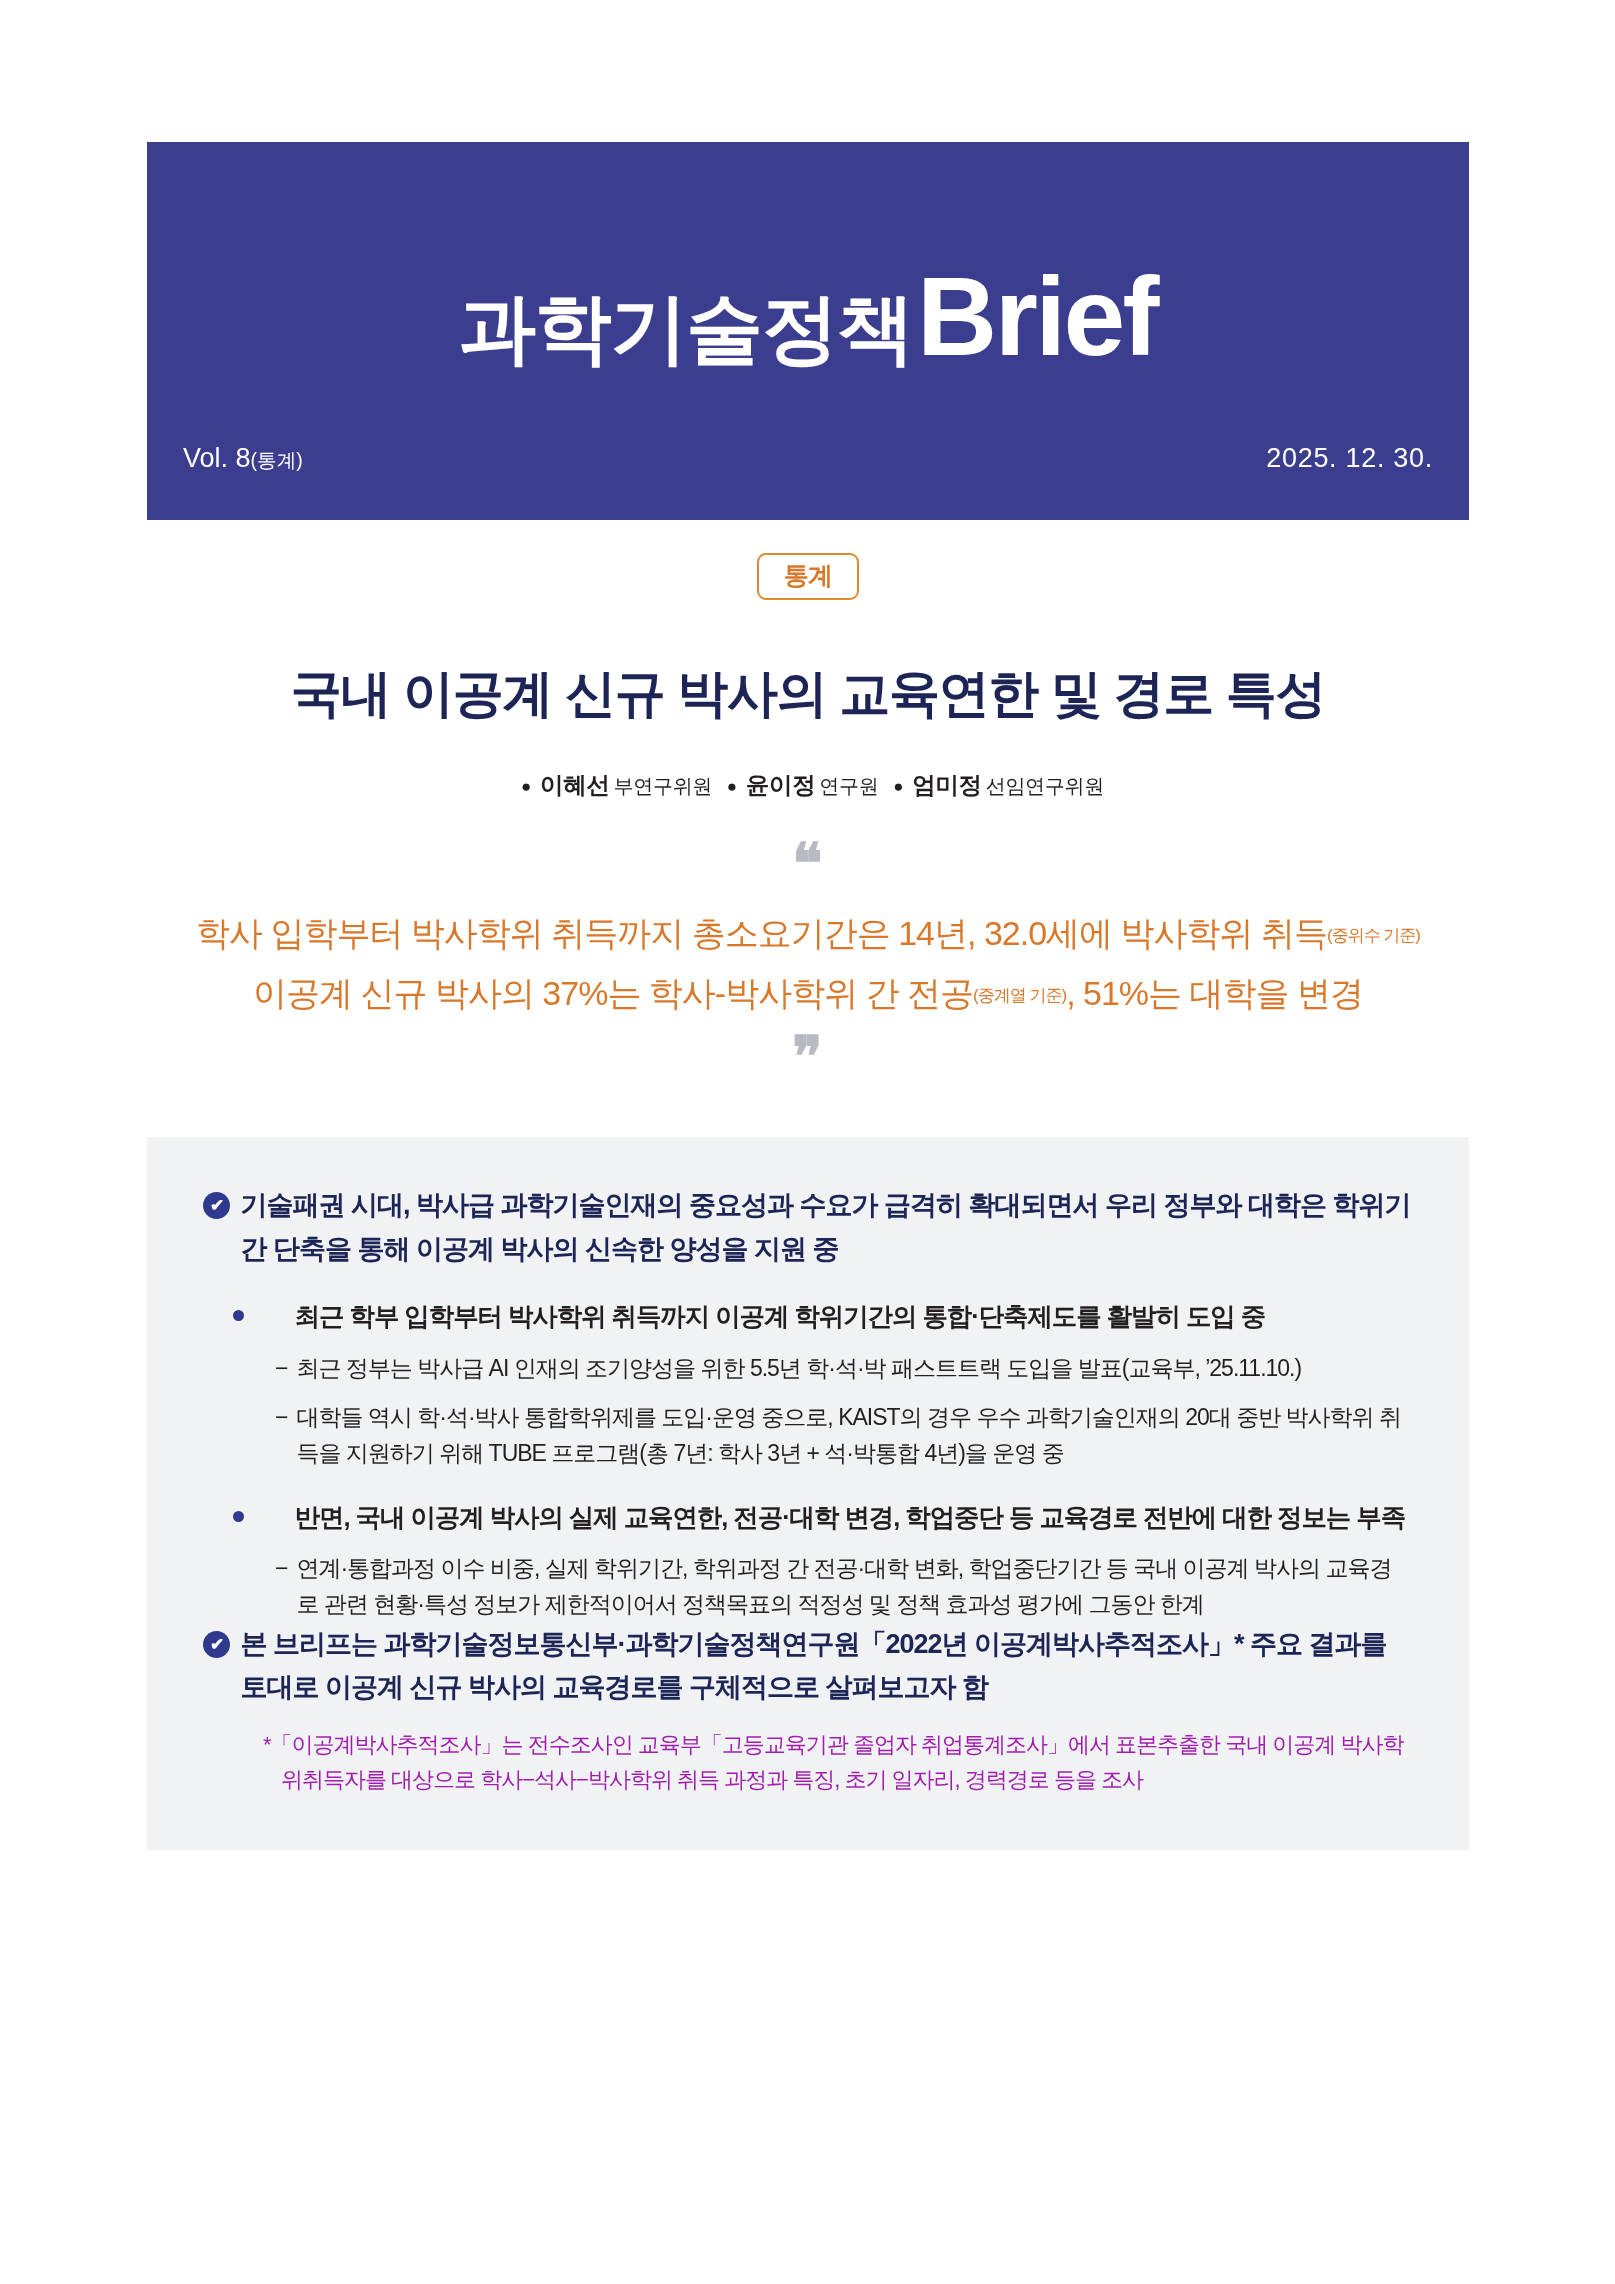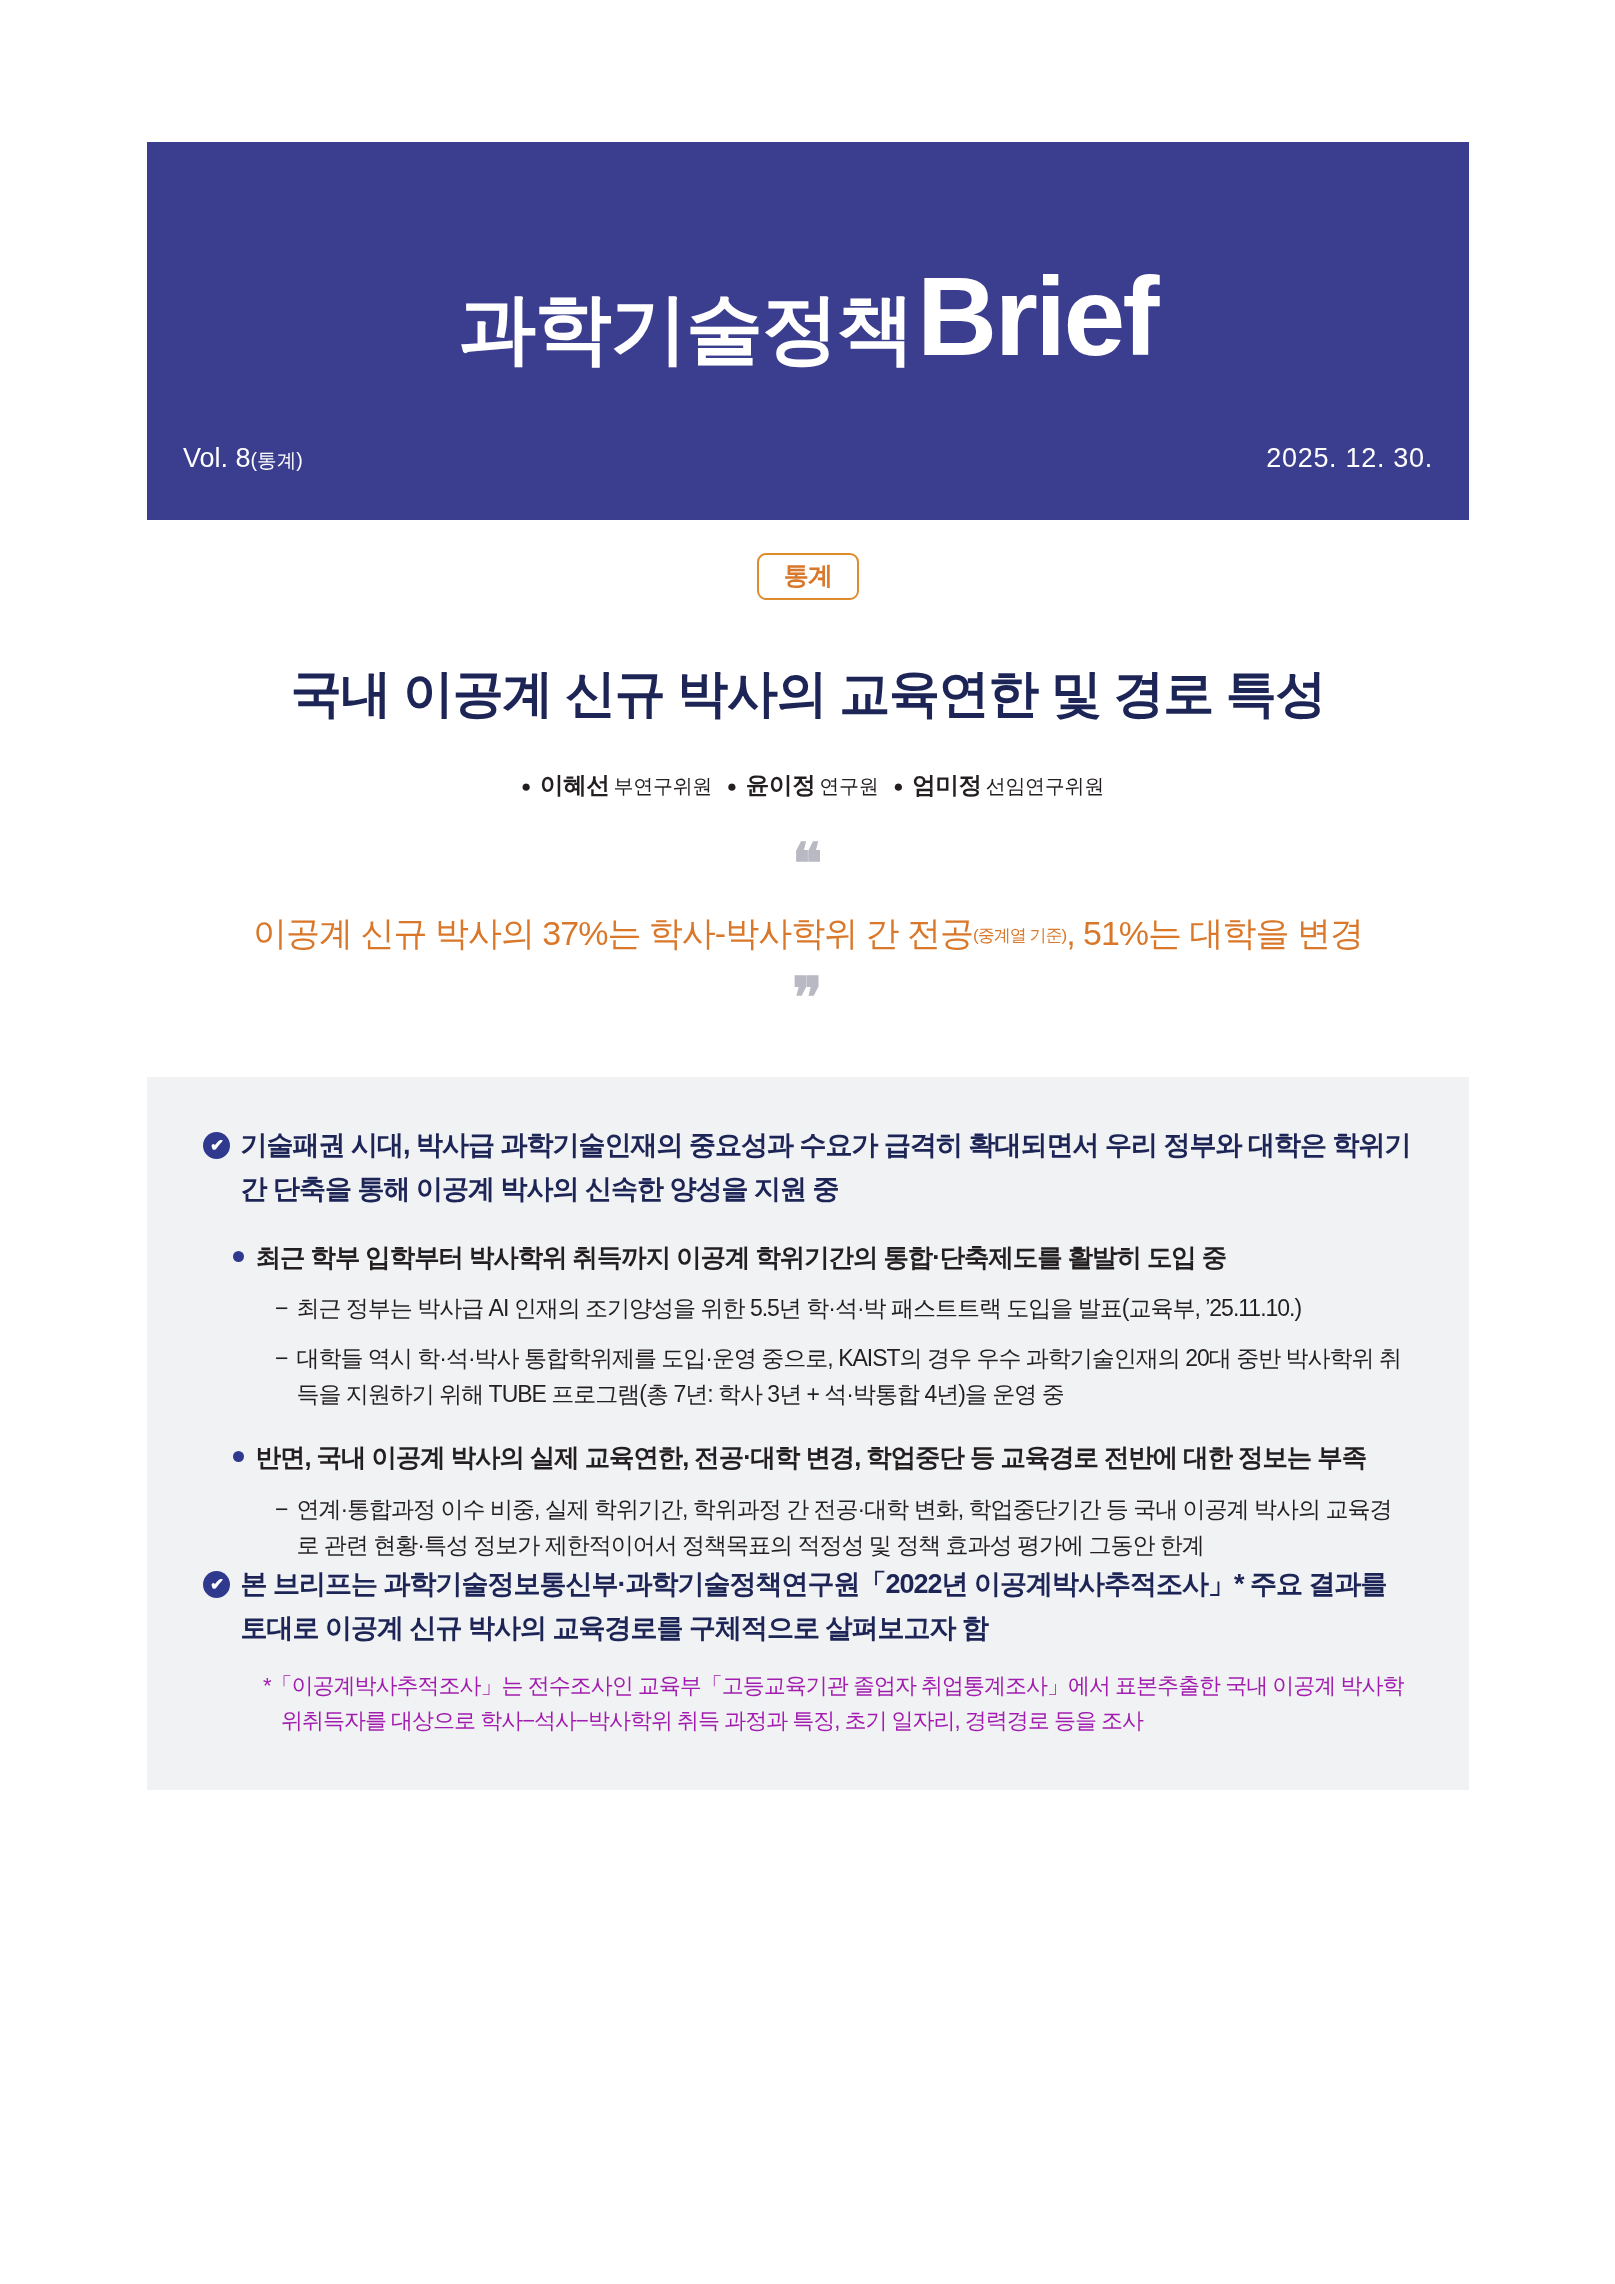--- a/index.html
+++ b/index.html
@@ -192,20 +192,21 @@
   .lv2 {
     display: flex;
     align-items: flex-start;
     margin-top: 26px;
     margin-left: 30px;
     font-size: 25.4px;
     font-weight: 700;
     color: #231f20;
     letter-spacing: -1px;
     line-height: 1.55;
+    gap: 39px;
   }
   .bullet {
     flex: 0 0 auto;
     width: 11px;
     height: 11px;
     border-radius: 50%;
     background: #2f3a8f;
     margin-right: 11.7px;
     margin-top: 13px;
   }
@@ -261,20 +262,23 @@
 
   <div class="authors">
     <span class="dot">●</span><span class="nm">이혜선</span><span class="role">부연구위원</span>
     <span class="dot">●</span><span class="nm">윤이정</span><span class="role">연구원</span>
     <span class="dot">●</span><span class="nm">엄미정</span><span class="role">선임연구위원</span>
   </div>
 
   <div class="quote-block">
     <div class="quote-mark open">❝</div>
     <div class="quote-line">
+      <span>학사 입학부터 박사학위 취득까지 총소요기간은 14년, 32.0세에 박사학위 취득</span><span class="tiny">(중위수 기준)</span>
+    </div>
+    <div class="quote-line">
       <span>이공계 신규 박사의 37%는 학사-박사학위 간 전공</span><span class="tiny">(중계열 기준)</span><span>, 51%는 대학을 변경</span>
     </div>
     <div class="quote-mark close">❞</div>
   </div>
 
   <div class="summary">
 
     <div class="lv1">
       <span class="check">✔</span>
       <span class="txt">기술패권 시대, 박사급 과학기술인재의 중요성과 수요가 급격히 확대되면서 우리 정부와 대학은 학위기간 단축을 통해 이공계 박사의 신속한 양성을 지원 중</span>

